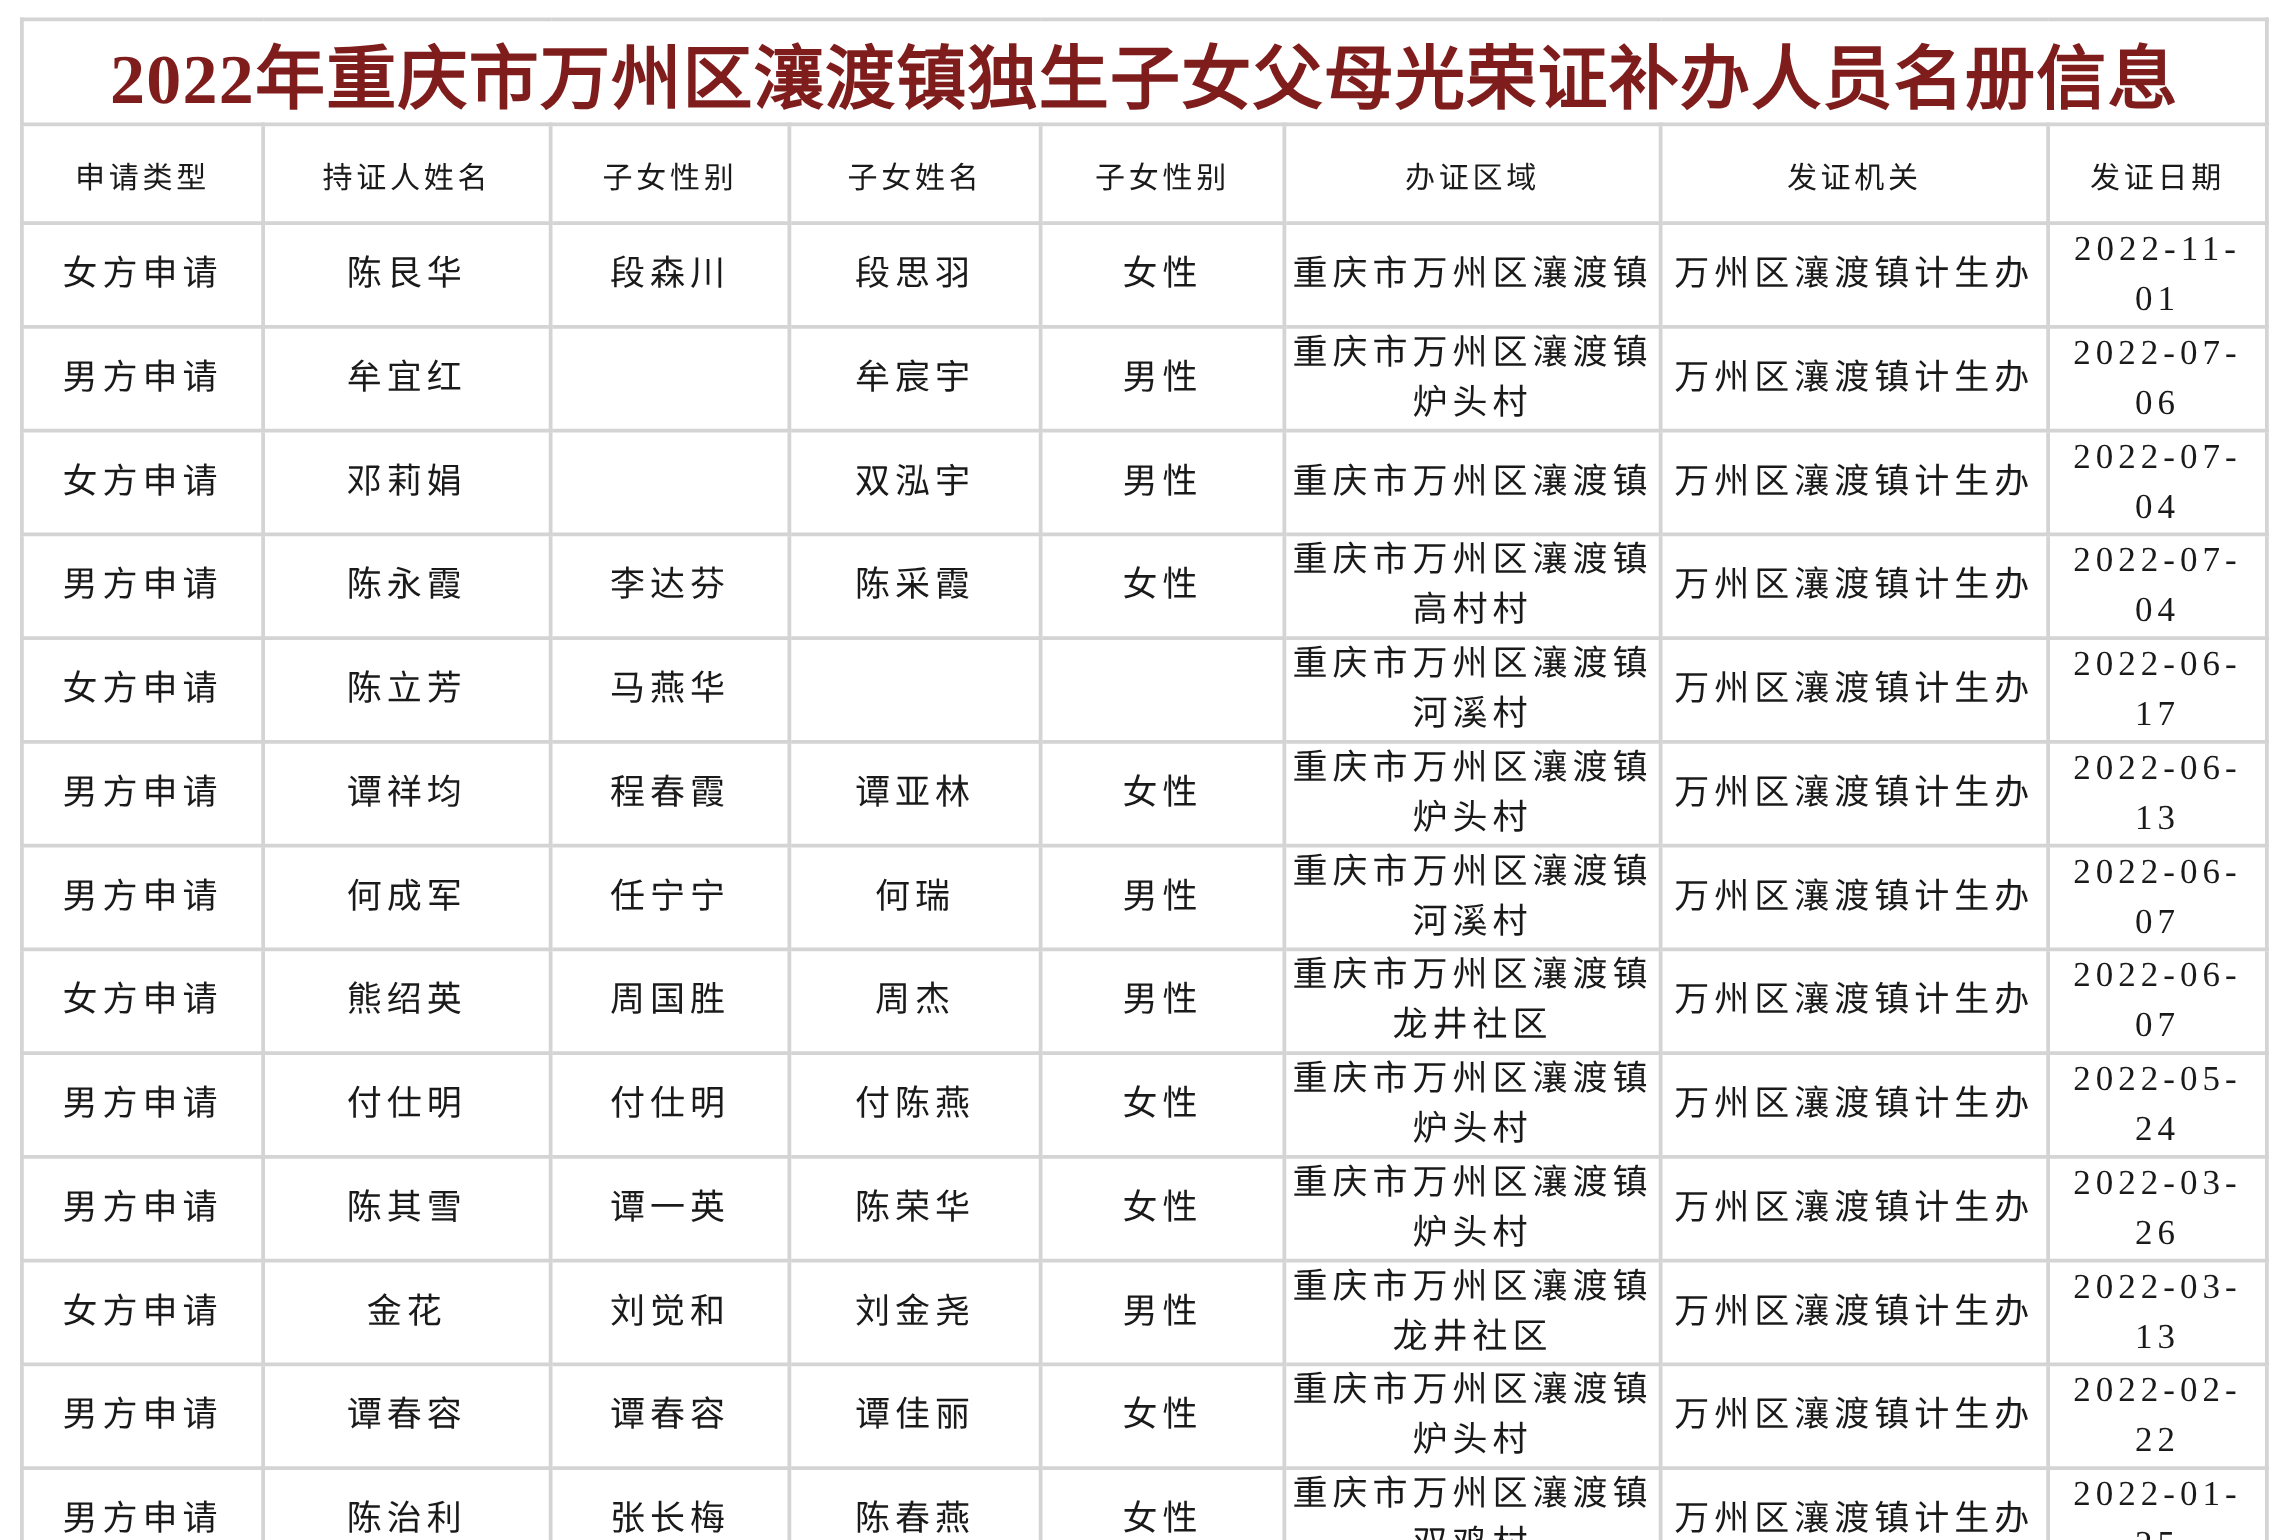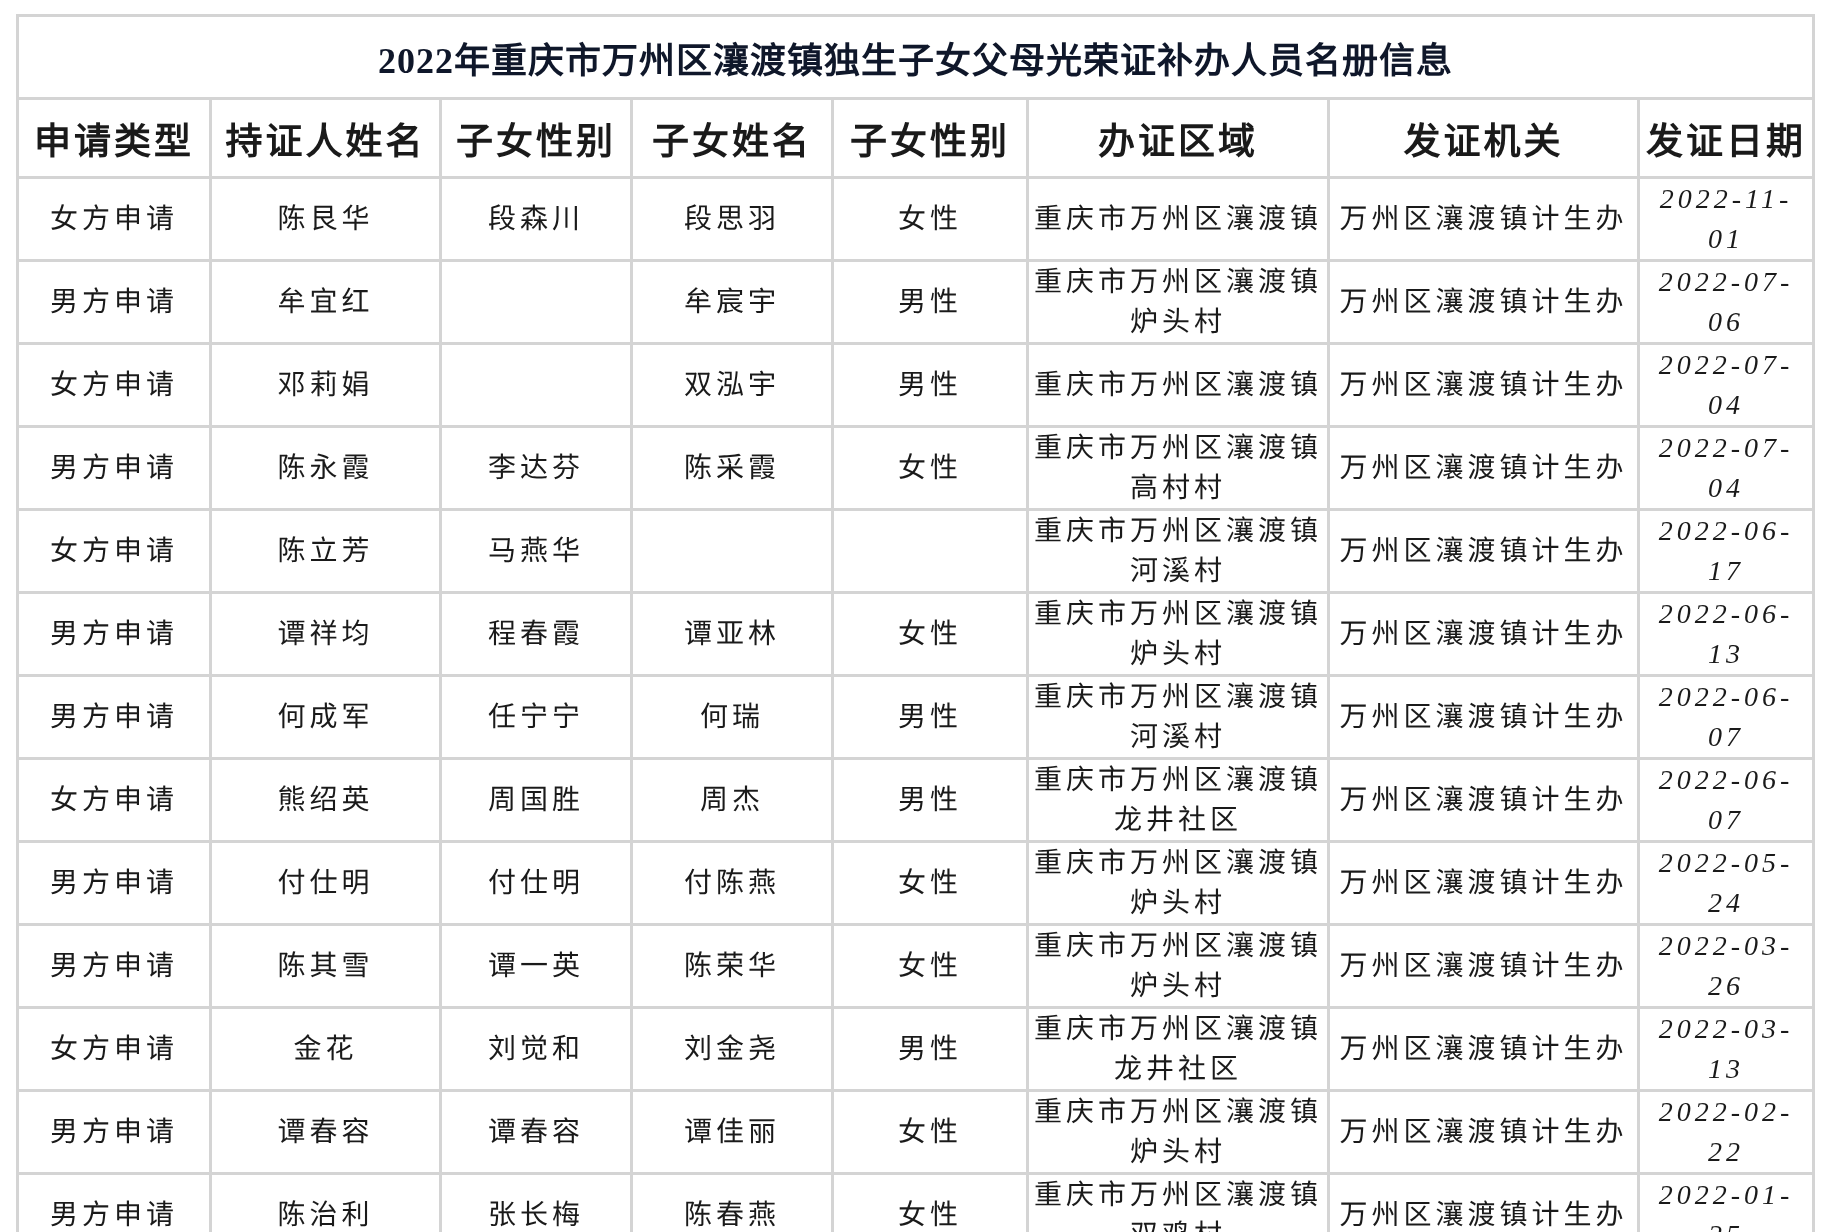--- a/index.html
+++ b/index.html
@@ -26,47 +26,46 @@
     border: 3px solid #d4d4d4;
     text-align: center;
     vertical-align: middle;
     padding: 0 4px;
     overflow: hidden;
     color: #1a1a1a;
     font-family: "Liberation Serif", "DejaVu Serif", serif;
   }
   tr.title-row td {
     height: 80px;
-    font-size: 36px;
+    font-size: 56px;
     font-weight: bold;
     letter-spacing: 1px;
-    color: #0f172a;
+    color: #7f1d1d;
   }
   tr.header-row th {
     height: 76px;
-    font-size: 37px;
-    font-weight: bold;
+    font-size: 24px;
+    font-weight: normal;
     letter-spacing: 3px;
   }
   tr.data-row td {
     height: 77px;
     font-size: 28px;
     letter-spacing: 4px;
     line-height: 40px;
   }
   td.cell-region {
     white-space: pre-line;
     letter-spacing: 3px;
   }
   td.cell-date {
     font-family: "Liberation Sans", "DejaVu Sans", sans-serif;
     font-size: 28px;
     letter-spacing: 0px;
     color: #3a3a3a;
-    font-style: italic;
   }
 </style>
 </head>
 <body>
 
 <div class="sheet">
   <table class="roster">
     <colgroup>
       <col style="width:193px">
       <col style="width:230px">

